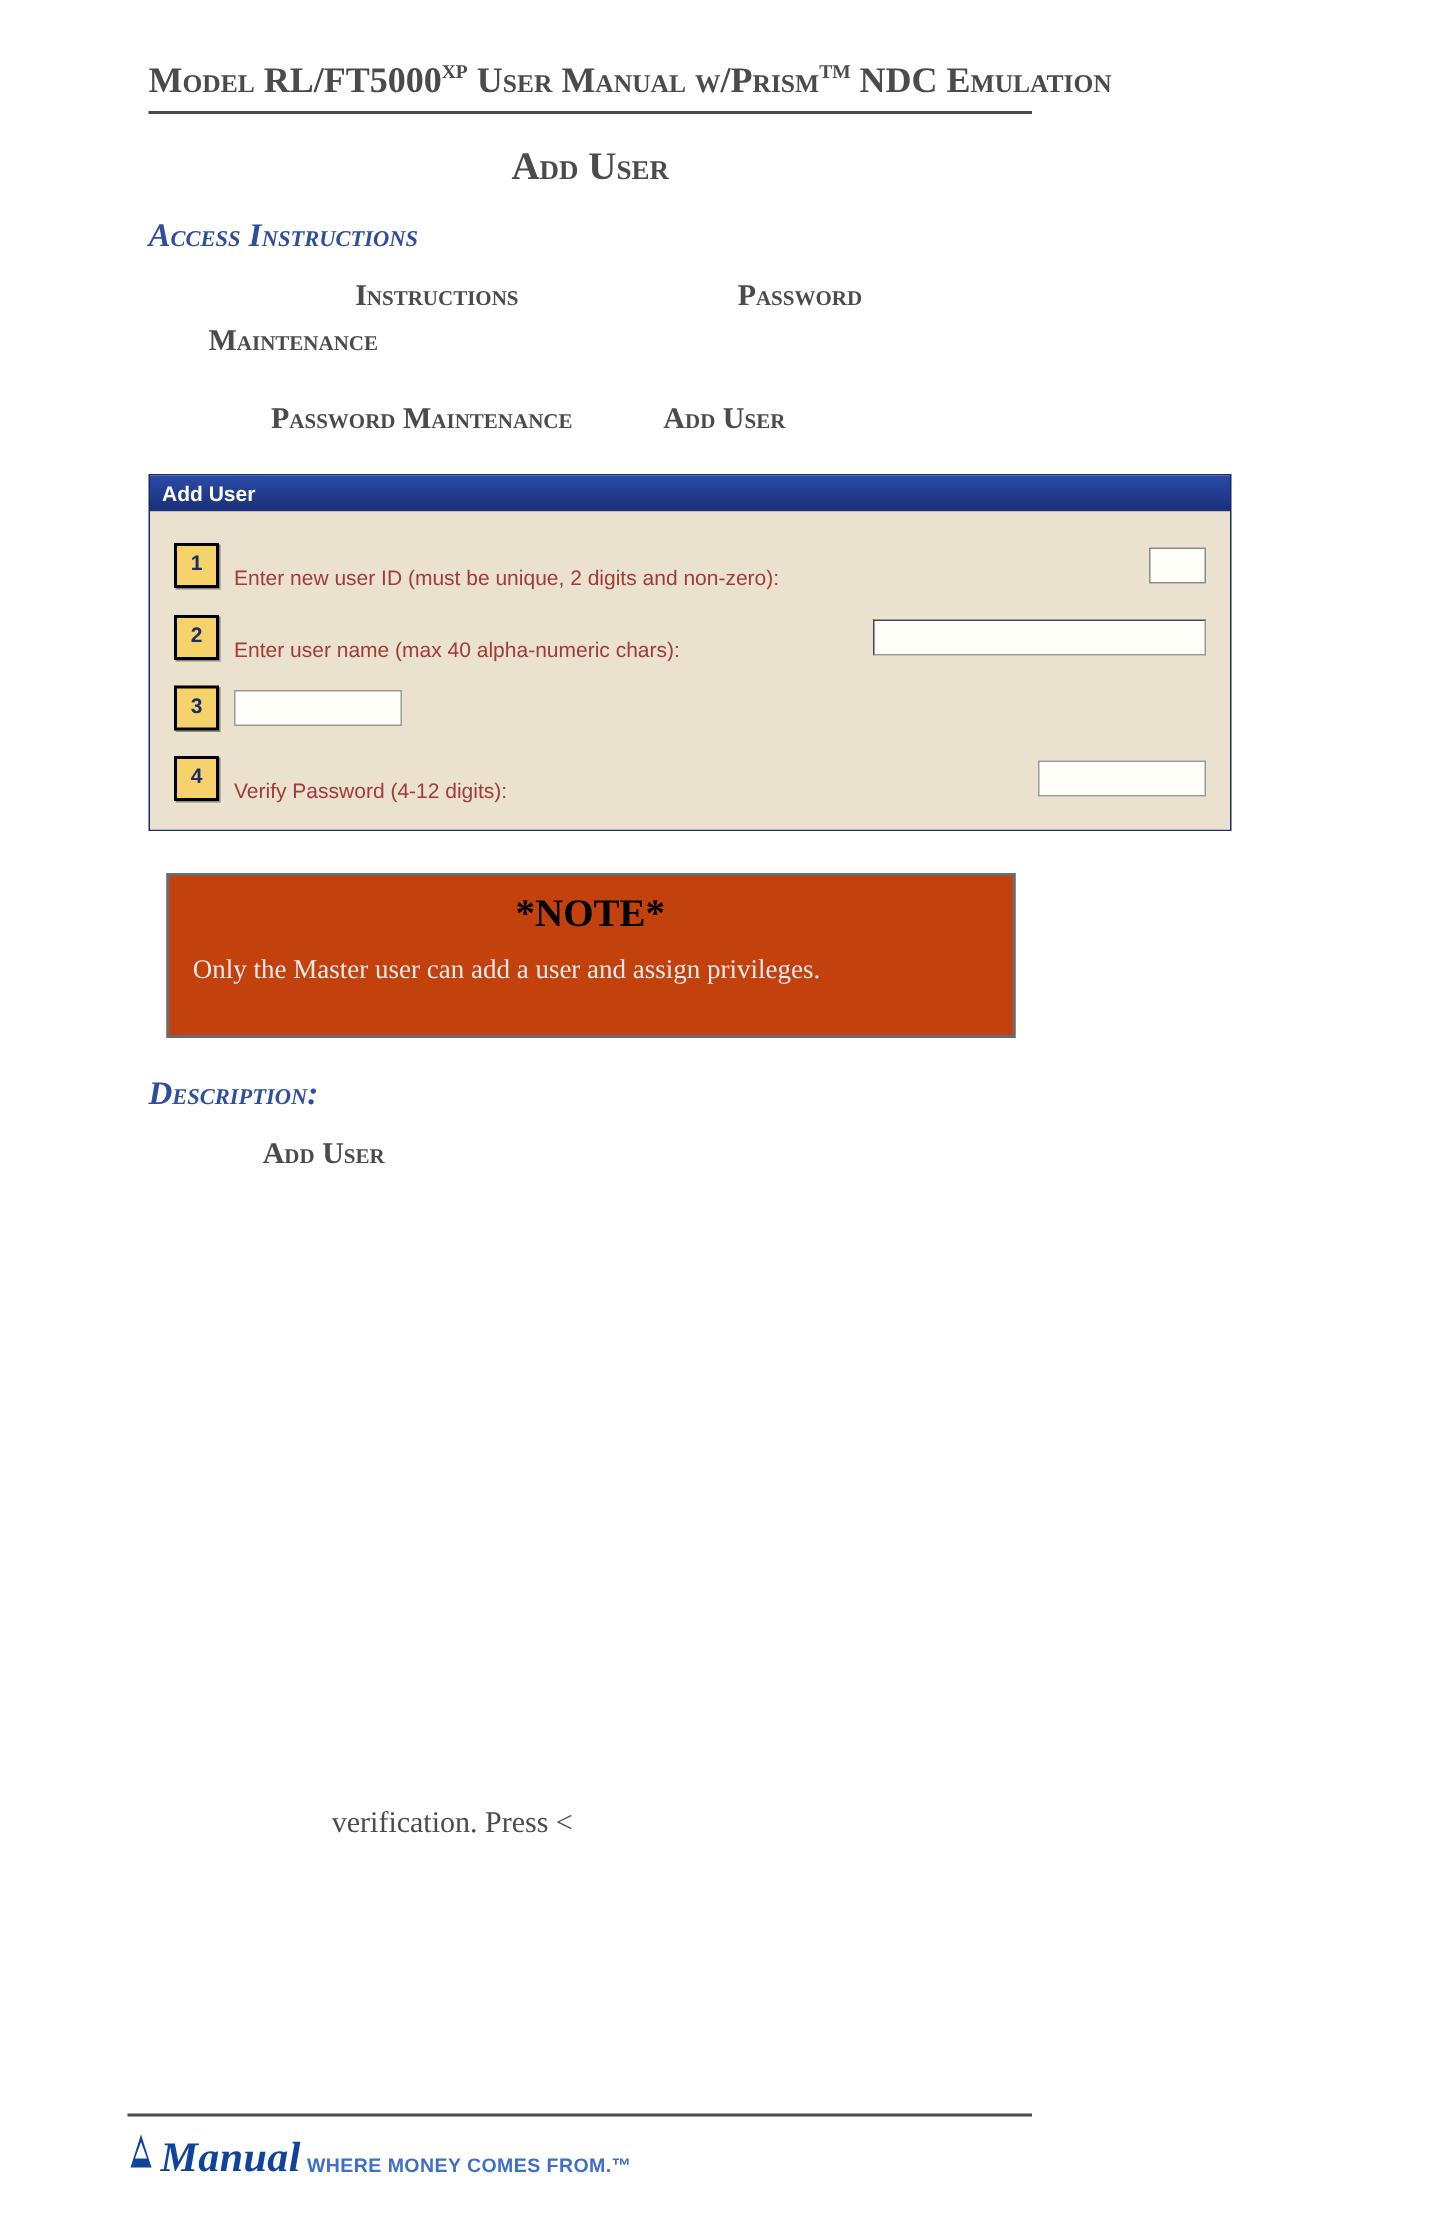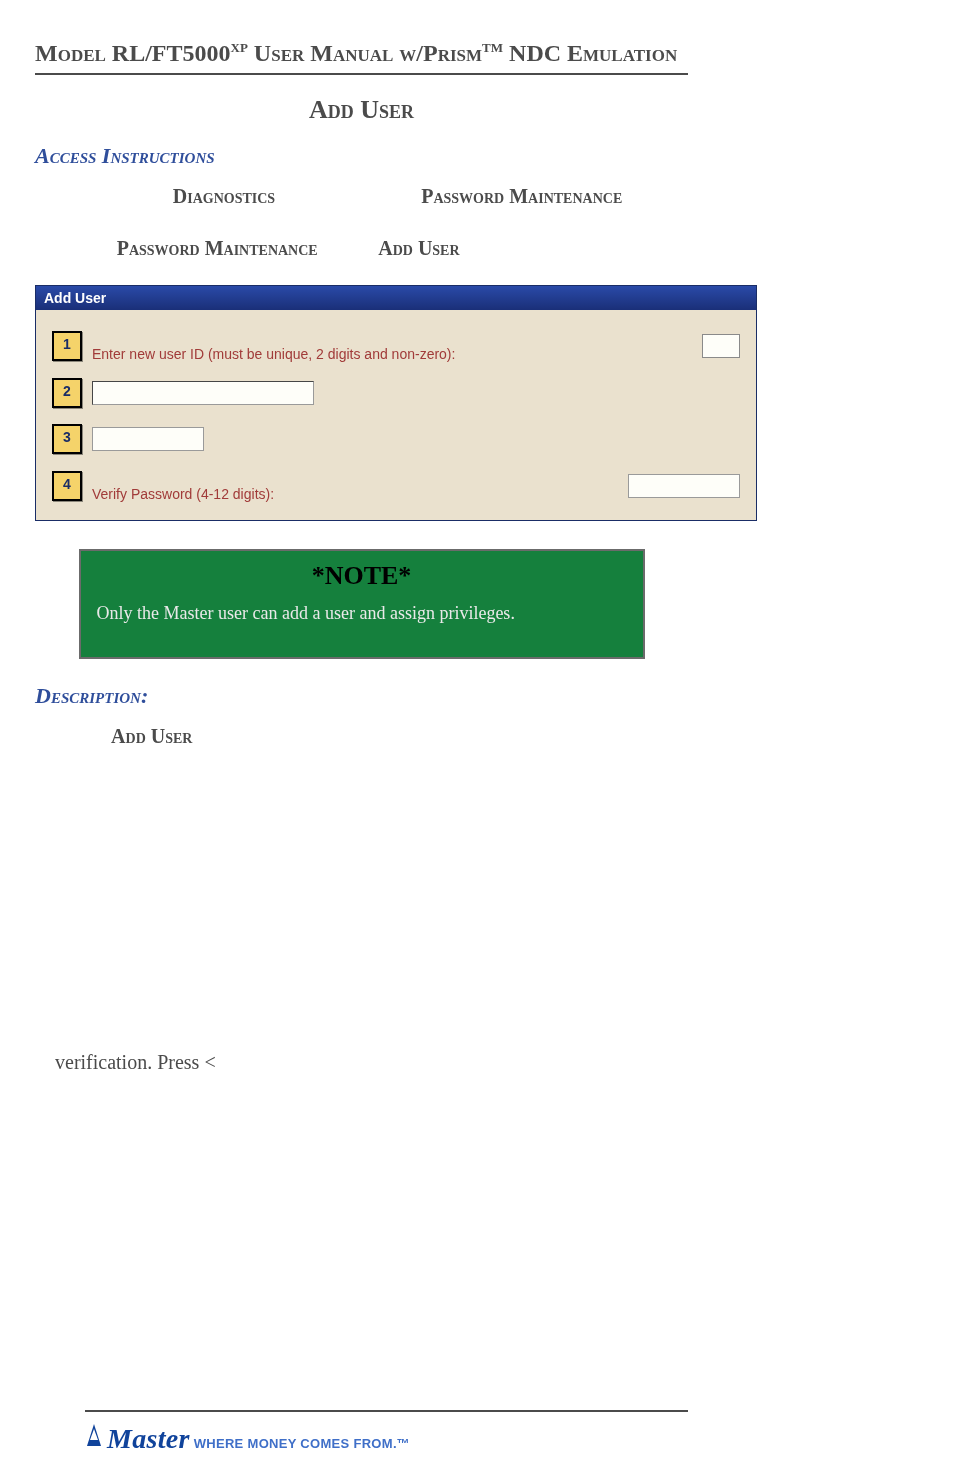--- a/index.html
+++ b/index.html
@@ -6,21 +6,21 @@
     margin: 0;
     padding: 0;
     background: #ffffff;
     font-family: "Times New Roman", Times, serif;
     color: #000;
   }
   .page {
     width: 778px;
     min-height: 1475px;
     box-sizing: border-box;
-    padding: 40px 90px 20px 35px;
+    padding: 40px 90px 20px 99px;
     position: relative;
   }
   .doc-header {
     font-variant: small-caps;
     font-weight: bold;
     font-size: 24px;
     color: #4b4b4b;
     border-bottom: 2px solid #4b4b4b;
     padding-bottom: 6px;
     margin-bottom: 20px;
@@ -130,21 +130,21 @@
     width: 110px;
     height: 22px;
     border: 1px solid #9a9a9a;
     background: #fefef9;
     flex: 0 0 auto;
   }
   .note-box {
     width: 530px;
     margin: 24px auto;
     border: 2px solid #6b6b6b;
-    background: #15803d;
+    background: #c2410c;
     padding: 10px 16px 32px 16px;
     font-family: "Times New Roman", Times, serif;
   }
   .note-title {
     text-align: center;
     font-size: 26px;
     font-weight: bold;
     margin-bottom: 10px;
   }
   .note-body {
@@ -217,39 +217,40 @@
 
   <div class="doc-header">
     <span>Model RL/FT5000</span><span class="sup">XP</span><span> User Manual w/Prism</span><span class="sup">TM</span><span> NDC Emulation</span>
   </div>
 
   <div class="page-title">Add User</div>
 
   <div class="section-heading">Access Instructions</div>
 
   <div class="body-text nav-step">
-    <span class="invisible">1. From the </span><span class="strong">Diagnostics </span><span class="invisible">screen, select the </span><span class="strong">Password Maintenance</span><span class="invisible"> option.</span>
+    <span class="invisible">1. From the </span><span class="strong">Instructions </span><span class="invisible">screen, select the </span><span class="strong">Password Maintenance</span><span class="invisible"> option.</span>
   </div>
 
   <div class="body-text nav-step">
     <span class="invisible">2. In </span><span class="strong">Password Maintenance</span><span class="invisible">, select </span><span class="strong">Add User</span><span class="invisible">.</span>
   </div>
 
   <div class="add-user-window">
     <div class="add-user-titlebar">Add User</div>
     <div class="add-user-body">
 
       <div class="form-row">
         <div class="num-btn">1</div>
         <div class="prompt">Enter new user ID (must be unique, 2 digits and non-zero):</div>
         <div class="id-input"></div>
       </div>
 
       <div class="form-row">
         <div class="num-btn">2</div>
+        <div class="prompt">Enter user name (max 40 alpha-numeric chars):</div>
         <div class="text-input"></div>
       </div>
 
       <div class="form-row">
         <div class="num-btn">3</div>
         <div class="pw-input"></div>
       </div>
 
       <div class="form-row">
         <div class="num-btn">4</div>
@@ -278,19 +279,19 @@
   <div class="ol-step">
     <span class="invisible">This option re-enters the password entered in option 3 (option 5 enabled) for </span><span>verification. Press &lt;</span><span class="invisible">Enter&gt; to save.</span>
   </div>
 
   <div class="footer">
     <div class="logo">
       <svg width="18" height="26" viewBox="0 0 18 26">
         <path d="M2 24 L9 2 L16 24 Z" fill="#10439b"></path>
         <path d="M5 18 L9 7 L13 18 Z" fill="#ffffff"></path>
       </svg>
-      <span class="logo-text">Master</span>
+      <span class="logo-text">Manual</span>
       <span class="logo-tag">WHERE MONEY COMES FROM.™</span>
     </div>
     <div class="page-no invisible">74</div>
   </div>
 
 </div>
 
 </body></html>

